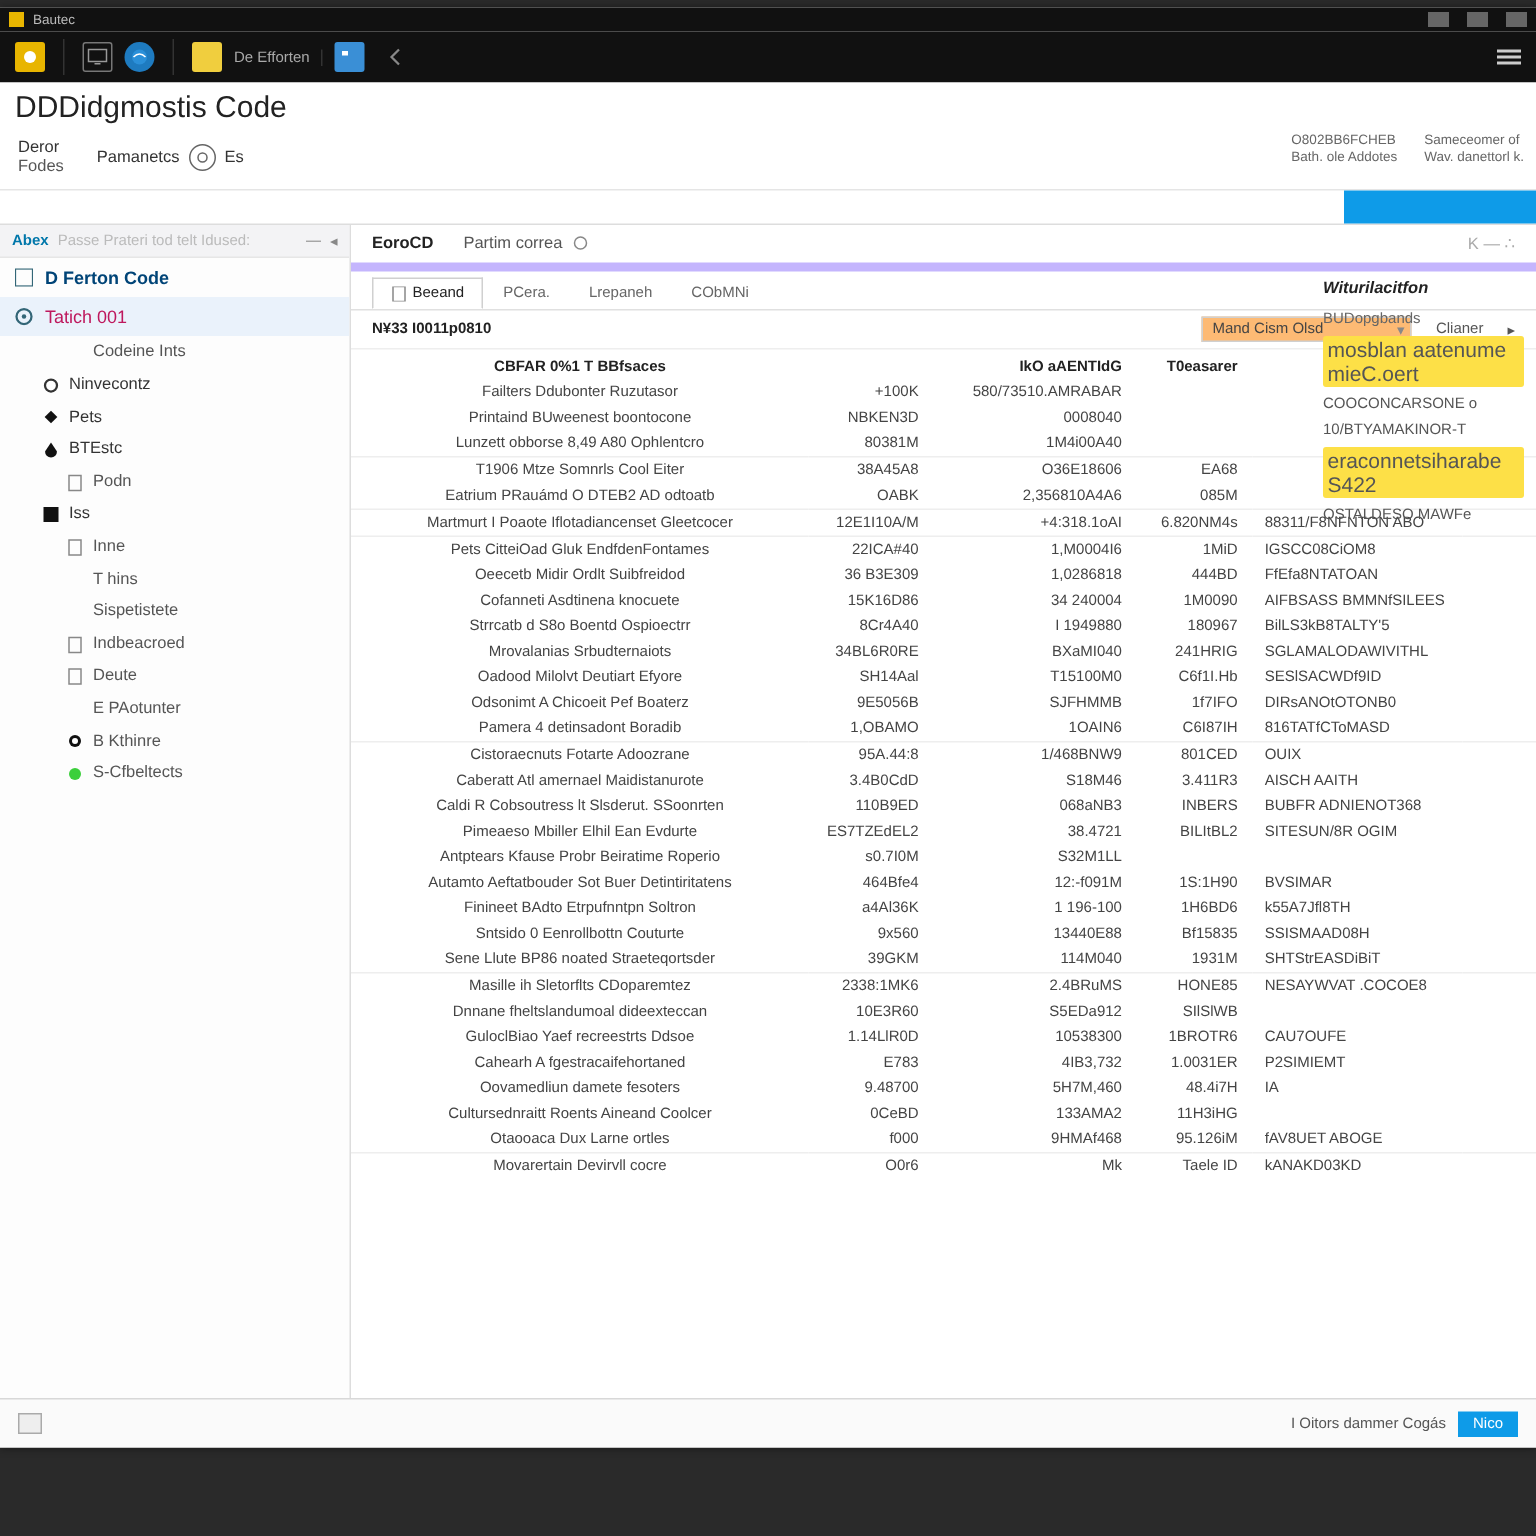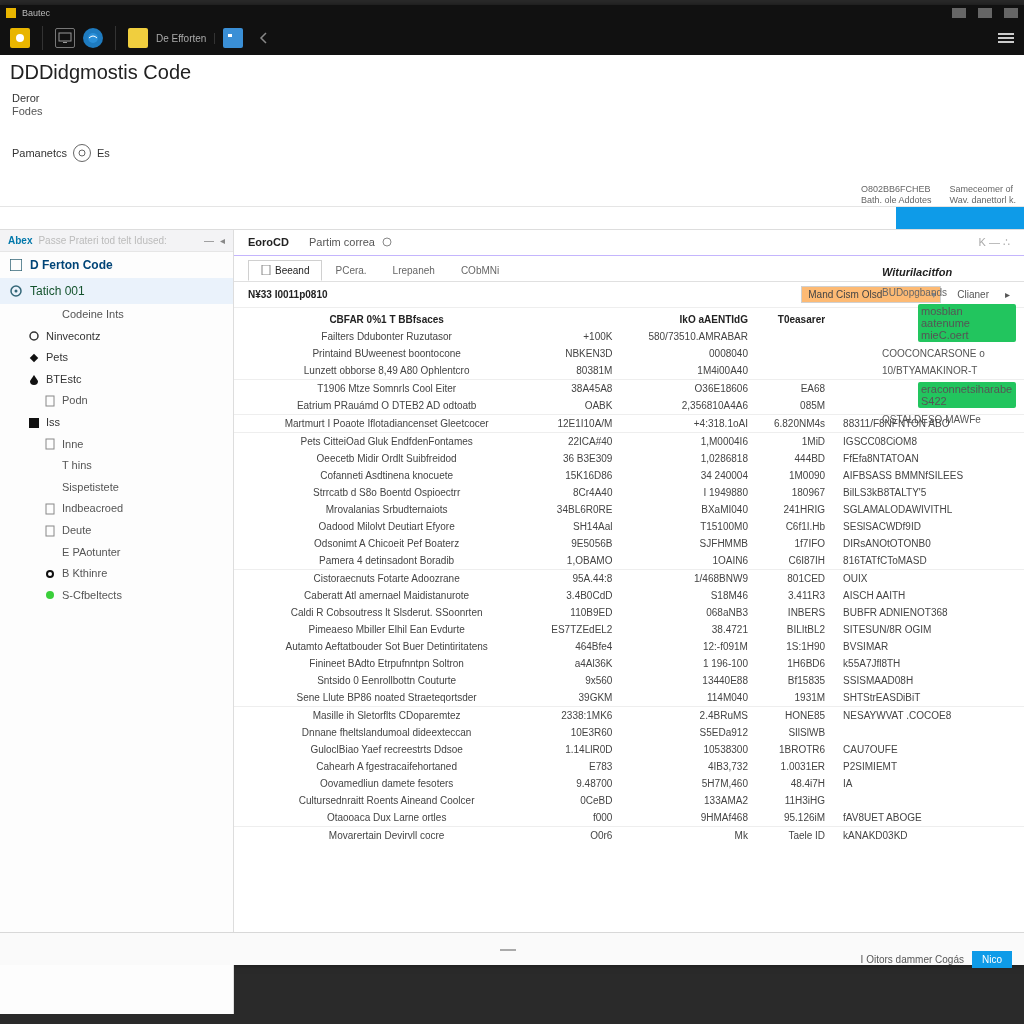--- a/index.html
+++ b/index.html
@@ -21,48 +21,48 @@
   .task-icon.app3 { background: #1e7bc0; border-radius: 50%; }
   .task-icon.app4 { background: #f0ce3e; }
   .task-tab { display: flex; align-items: center; font-size: 10px; color: #aaa; padding: 0 8px 0 0; border-right: 1px solid #333; }
   .task-icon.app5 { background: #3a8fd6; }
   .task-sep { width: 1px; height: 24px; background: #333; margin: 0 4px; }
   .task-right { margin-left: auto; color: #ddd; font-size: 14px; }
 
   
   .ribbon { background: #fff; border-bottom: 1px solid #ddd; }
   .page-title { font-size: 20px; font-weight: 400; padding: 6px 10px 4px; color: #222; }
-  .ribbon-tabs { display: flex; align-items: stretch; padding: 0 8px; gap: 14px; border-bottom: 1px solid #e5e5e5; flex-direction: column; }
+  .ribbon-tabs { display: flex; align-items: stretch; padding: 0 8px; gap: 14px; border-bottom: 1px solid #e5e5e5; }
   .ribbon-col { padding: 4px 4px 8px; font-size: 11px; line-height: 1.2; }
   .ribbon-col .l1 { display: block; color: #333; }
   .ribbon-col .l2 { display: block; color: #555; }
   .ribbon-col.with-icon { display: flex; align-items: center; gap: 6px; }
   .ribbon-right { margin-left: auto; display: flex; gap: 18px; font-size: 9px; color: #666; text-align: left; }
   .ribbon-right .block { line-height: 1.2; }
   .blue-strip { width: 128px; height: 22px; background: #0e9be8; margin-left: 8px; }
 
   
   .gear-circ { width: 18px; height: 18px; border: 1.5px solid #666; border-radius: 50%; display:flex;align-items:center;justify-content:center; }
 
   
   .body { display: flex; height: calc(100% - 16px - 34px - 96px - 30px); }
   .sidebar { width: 234px; flex: none; border-right: 1px solid #ddd; background: #fdfdfd; overflow: hidden; }
   .sb-top { height: 22px; display: flex; align-items: center; padding: 0 8px; font-size: 10px; color: #888; border-bottom: 1px solid #e6e6e6; background: #f3f3f5; gap: 6px; }
   .sb-top span:first-child { color:#07a; font-weight:600; }
   .sb-top .collapse { margin-left:auto; color:#888; }
-  .sb-sec { padding: 6px 10px; display:flex; align-items:center; gap:8px; font-size: 12px; color:#14532d; }
+  .sb-sec { padding: 6px 10px; display:flex; align-items:center; gap:8px; font-size: 12px; color:#be185d; }
   .sb-sec.bold { font-weight:600; color:#047; }
   .sb-sec.active { background:#eaf2fb; }
   .sb-item { padding: 2px 6px 2px 28px; display:flex; align-items:center; gap:6px; font-size:11px; color:#333; line-height:1.6; }
   .sb-item.sub { padding-left: 44px; color:#555; }
   .sb-ico { width:12px; height:12px; flex:none; }
 
   
   .main { flex: 1; overflow: auto; position: relative; }
-  .subtabs { display:flex; gap:20px; padding: 6px 14px; font-size:11px; color:#555; border-bottom:1px solid #c4b5fd; }
+  .subtabs { display:flex; gap:20px; padding: 6px 14px; font-size:11px; color:#555; border-bottom:6px solid #c4b5fd; }
   .subtabs span.active { color:#222; font-weight:600; }
   .view-tabs { display:flex; gap:0; padding: 4px 14px 0; font-size:10px; color:#666; border-bottom:1px solid #e0e0e0; }
   .view-tab { padding: 4px 12px; border: 1px solid transparent; display:flex; align-items:center; gap:4px; }
   .view-tab.active { border:1px solid #d0d0d0; border-bottom:1px solid #fff; background:#fff; color:#222; }
 
   .toolbar-row { display:flex; align-items:center; padding: 4px 14px; gap: 16px; font-size:10px; color:#444; border-bottom: 1px solid #eee; }
   .toolbar-row .hdr { font-weight:600; color:#222; }
   .dropdown { border:1px solid #d0d0d0; padding: 2px 20px 2px 6px; font-size:10px; min-width:140px; position:relative; background:#fdba74; }
   .dropdown::after { content:"▾"; position:absolute; right:4px; color:#888; }
   .col-head { color:#555; font-size:10px; }
@@ -74,24 +74,24 @@
   .c-desc { width: 340px; max-width:340px;text-align:center; }
   .c-v1 { width: 80px; text-align:right; padding-right:24px; }
   .c-v2 { width: 110px; text-align:right; padding-right:14px; }
   .c-v3 { width: 70px; text-align:right; padding-right:10px; }
   .c-v4 { width: 120px; padding-left:8px; }
   .c-v5 { width: 60px; text-align:right; }
 
   .right-panel { position:absolute; top:30px; right:0; width:150px; padding: 4px 8px; font-size:10px; color:#444; }
   .right-panel .rp-title { font-size:11px; font-weight:600; color:#222; margin: 2px 0 6px; font-style: italic; }
   .right-panel .rp-row { padding: 3px 0; color:#555; }
-  .badge { display:inline-block; background:#22c55e; padding:1px 3px; border-radius:2px; font-size:11px;margin-left:36px; }
+  .badge { display:inline-block; background:#fde047; padding:1px 3px; border-radius:2px; font-size:14px; }
 
   
-  .statusbar { position:absolute; left:0; right:0; bottom:0; height:30px; border-top:1px solid #d8d8d8; background:#fafafa; display:flex; align-items:center; padding:16px 12px; font-size:10px; color:#555;flex-direction:column; }
+  .statusbar { position:absolute; left:0; right:0; bottom:0; height:30px; border-top:1px solid #d8d8d8; background:#fafafa; display:flex; align-items:center; padding:16px 12px; font-size:10px; color:#555; }
   .statusbar .sb-ic { width:16px; height:14px; border:1px solid #aaa; background:#eee; margin-right:8px; }
   .status-right { margin-left:auto; display:flex; gap:8px; align-items:center; }
   .btn-primary { background:#0e9be8; color:#fff; padding:3px 10px; font-size:10px; }
 
   svg { display:block; }
 </style>
 </head>
 <body>
 
 <div class="window">
@@ -486,20 +486,28 @@
             </tr>
             <tr>
               <td class="c-desc">Pimeaeso Mbiller Elhil Ean Evdurte</td>
               <td class="c-v1">ES7TZEdEL2</td>
               <td class="c-v2">38.4721</td>
               <td class="c-v3">BILItBL2</td>
               <td class="c-v4">SITESUN/8R OGIM</td>
               <td class="c-v5"></td>
             </tr>
             <tr>
+              <td class="c-desc">Antptears Kfause Probr Beiratime Roperio</td>
+              <td class="c-v1">s0.7I0M</td>
+              <td class="c-v2">S32M1LL</td>
+              <td class="c-v3"></td>
+              <td class="c-v4"></td>
+              <td class="c-v5"></td>
+            </tr>
+            <tr>
               <td class="c-desc">Autamto Aeftatbouder Sot Buer Detintiritatens</td>
               <td class="c-v1">464Bfe4</td>
               <td class="c-v2">12:-f091M</td>
               <td class="c-v3">1S:1H90</td>
               <td class="c-v4">BVSIMAR</td>
               <td class="c-v5"></td>
             </tr>
             <tr>
               <td class="c-desc">Finineet BAdto Etrpufnntpn Soltron</td>
               <td class="c-v1">a4Al36K</td>

